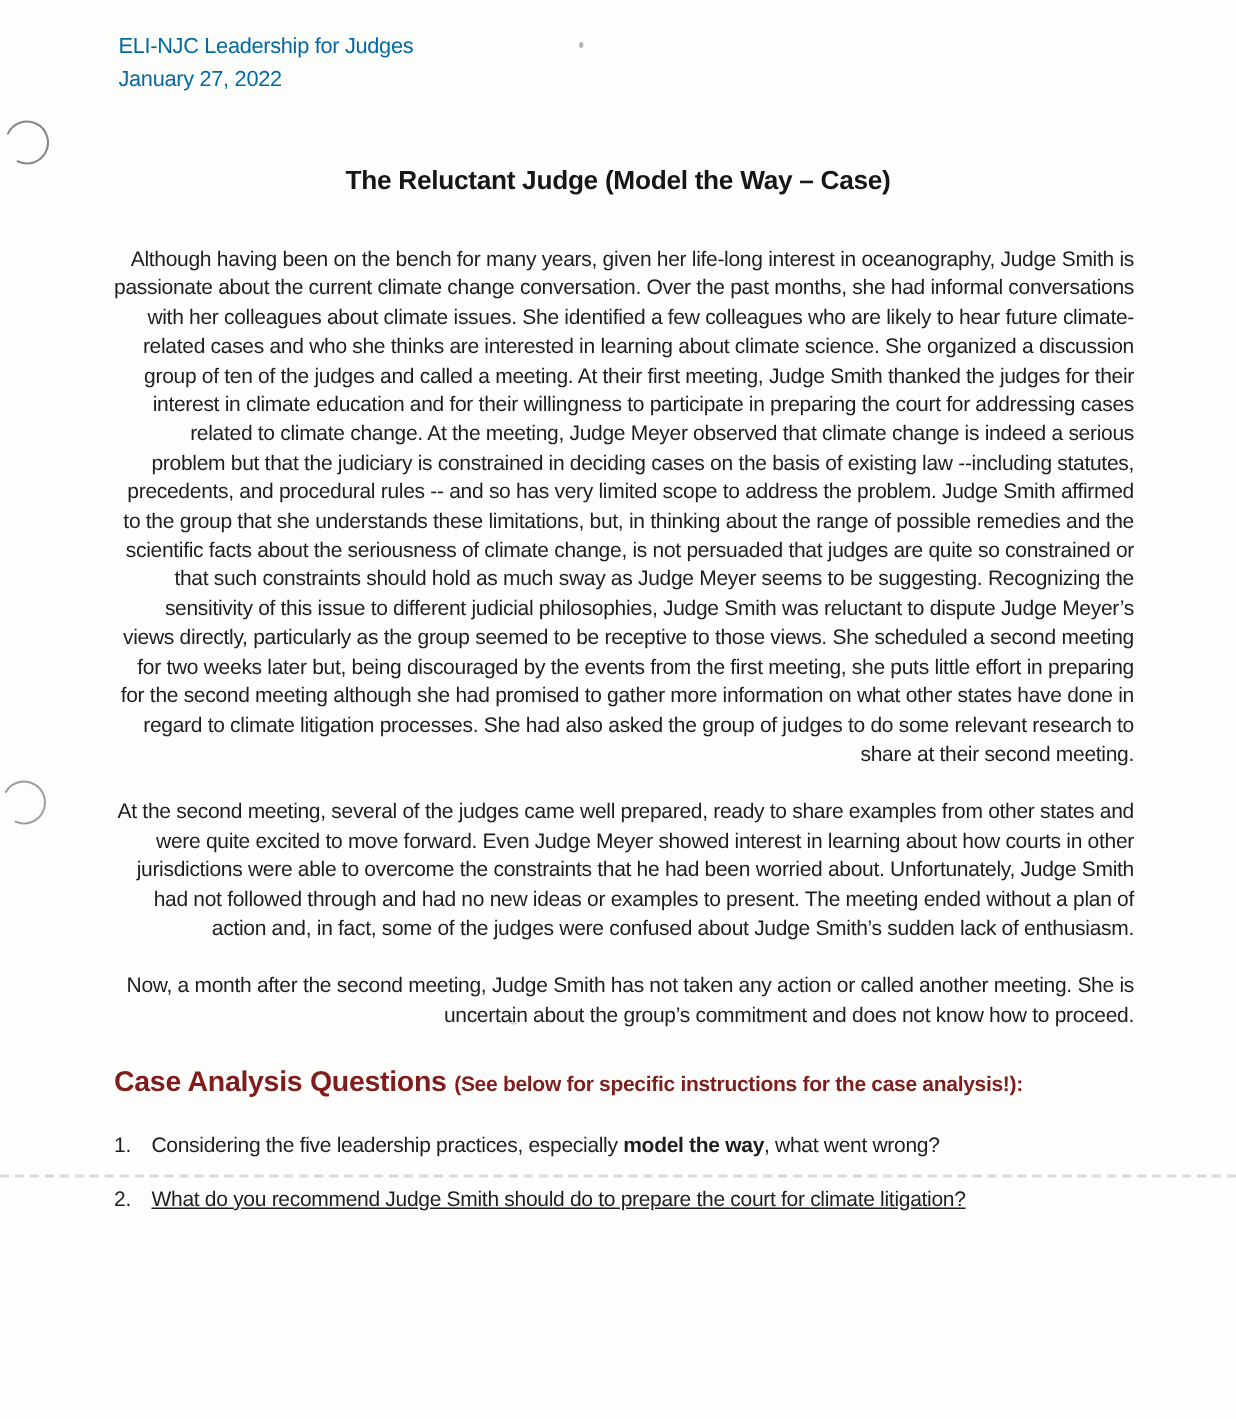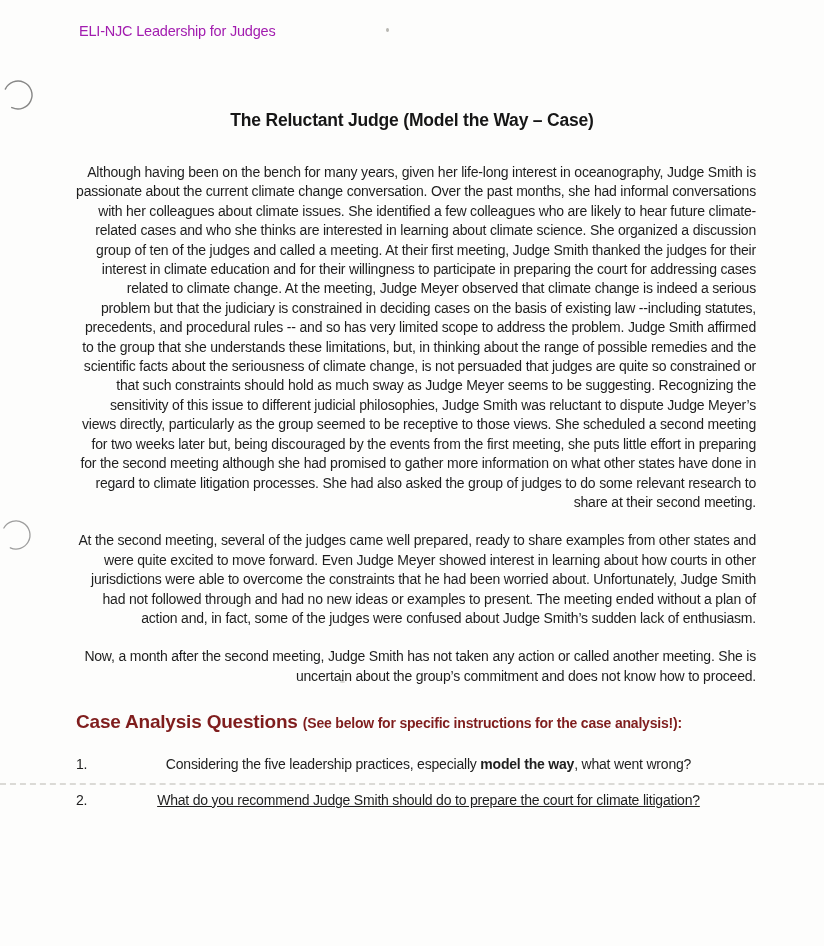--- a/index.html
+++ b/index.html
@@ -44,21 +44,21 @@
   .speck-2 { left: 340px; top: 681px; width: 5px; height: 2px; opacity: .4; }
 
   
   .doc-header {
     position: absolute;
     left: 79px;
     top: 20px;
     font-size: 14.5px;
     line-height: 22px;
     font-weight: 400;
-    color: #a21caf;
+    color: #0369a1;
   }
   .doc-header .hline { display: block; }
 
   
   .doc-title {
     position: absolute;
     top: 110px;
     left: 0;
     width: 824px;
     text-align: center;
@@ -98,41 +98,42 @@
     padding: 0;
     list-style: none;
   }
   .question-item {
     display: flex;
     margin: 0 0 16px 0;
   }
   .question-number {
     flex: 0 0 25px;
   }
-  .question-text { flex: 1; text-align: center; }
+  .question-text { flex: 1; }
   .question-text .bold { font-weight: 700; }
   .q-line { display: block; text-decoration: underline; }
 </style>
 </head>
 <body>
 
 <div class="page">
 
   <svg class="ring-mark ring-1" width="38" height="36" viewBox="0 0 38 36">
     <circle cx="17" cy="16" r="14" fill="none" stroke="#5f5f5f" stroke-width="1.4" stroke-linecap="round" stroke-dasharray="66 22" transform="rotate(205 17 16)" opacity="0.75"></circle>
   </svg>
   <svg class="ring-mark ring-2" width="38" height="36" viewBox="0 0 38 36">
     <circle cx="16" cy="17" r="14" fill="none" stroke="#6a6a6a" stroke-width="1.3" stroke-linecap="round" stroke-dasharray="64 24" transform="rotate(210 16 17)" opacity="0.65"></circle>
   </svg>
   <div class="scan-dash-line"></div>
   <div class="scan-speck speck-1"></div>
   <div class="scan-speck speck-2"></div>
 
   <header class="doc-header">
     <span class="hline">ELI-NJC Leadership for Judges</span>
+    <span class="hline">January 27, 2022</span>
   </header>
 
   <h1 class="doc-title">The Reluctant Judge (Model the Way – Case)</h1>
 
   <main class="doc-body">
     <p>Although having been on the bench for many years, given her life-long interest in oceanography, Judge Smith is passionate about the current climate change conversation. Over the past months, she had informal conversations with her colleagues about climate issues. She identified a few colleagues who are likely to hear future climate-related cases and who she thinks are interested in learning about climate science. She organized a discussion group of ten of the judges and called a meeting.  At their first meeting, Judge Smith thanked the judges for their interest in climate education and for their willingness to participate in preparing the court for addressing cases related to climate change. At the meeting, Judge Meyer observed that climate change is indeed a serious problem but that the judiciary is constrained in deciding cases on the basis of existing law --including statutes, precedents, and procedural rules -- and so has very limited scope to address the problem.  Judge Smith affirmed to the group that she understands these limitations, but, in thinking about the range of possible remedies and the scientific facts about the seriousness of climate change, is not persuaded that judges are quite so constrained or that such constraints should hold as much sway as Judge Meyer seems to be suggesting.  Recognizing the sensitivity of this issue to different judicial philosophies, Judge Smith was reluctant to dispute Judge Meyer’s views directly, particularly as the group seemed to be receptive to those views. She scheduled a second meeting for two weeks later but, being discouraged by the events from the first meeting, she puts little effort in preparing for the second meeting although she had promised to gather more information on what other states have done in regard to climate litigation processes. She had also asked the group of judges to do some relevant research to share at their second meeting.</p>
     <p>At the second meeting, several of the judges came well prepared, ready to share examples from other states and were quite excited to move forward. Even Judge Meyer showed interest in learning about how courts in other jurisdictions were able to overcome the constraints that he had been worried about. Unfortunately, Judge Smith had not followed through and had no new ideas or examples to present. The meeting ended without a plan of action and, in fact, some of the judges were confused about Judge Smith’s sudden lack of enthusiasm.</p>
     <p>Now, a month after the second meeting, Judge Smith has not taken any action or called another meeting.  She is uncertain about the group’s commitment and does not know how to proceed.</p>
 
     <h2 class="questions-heading"><span>Case Analysis Questions </span><span class="sub">(See below for specific instructions for the case analysis!):</span></h2>

